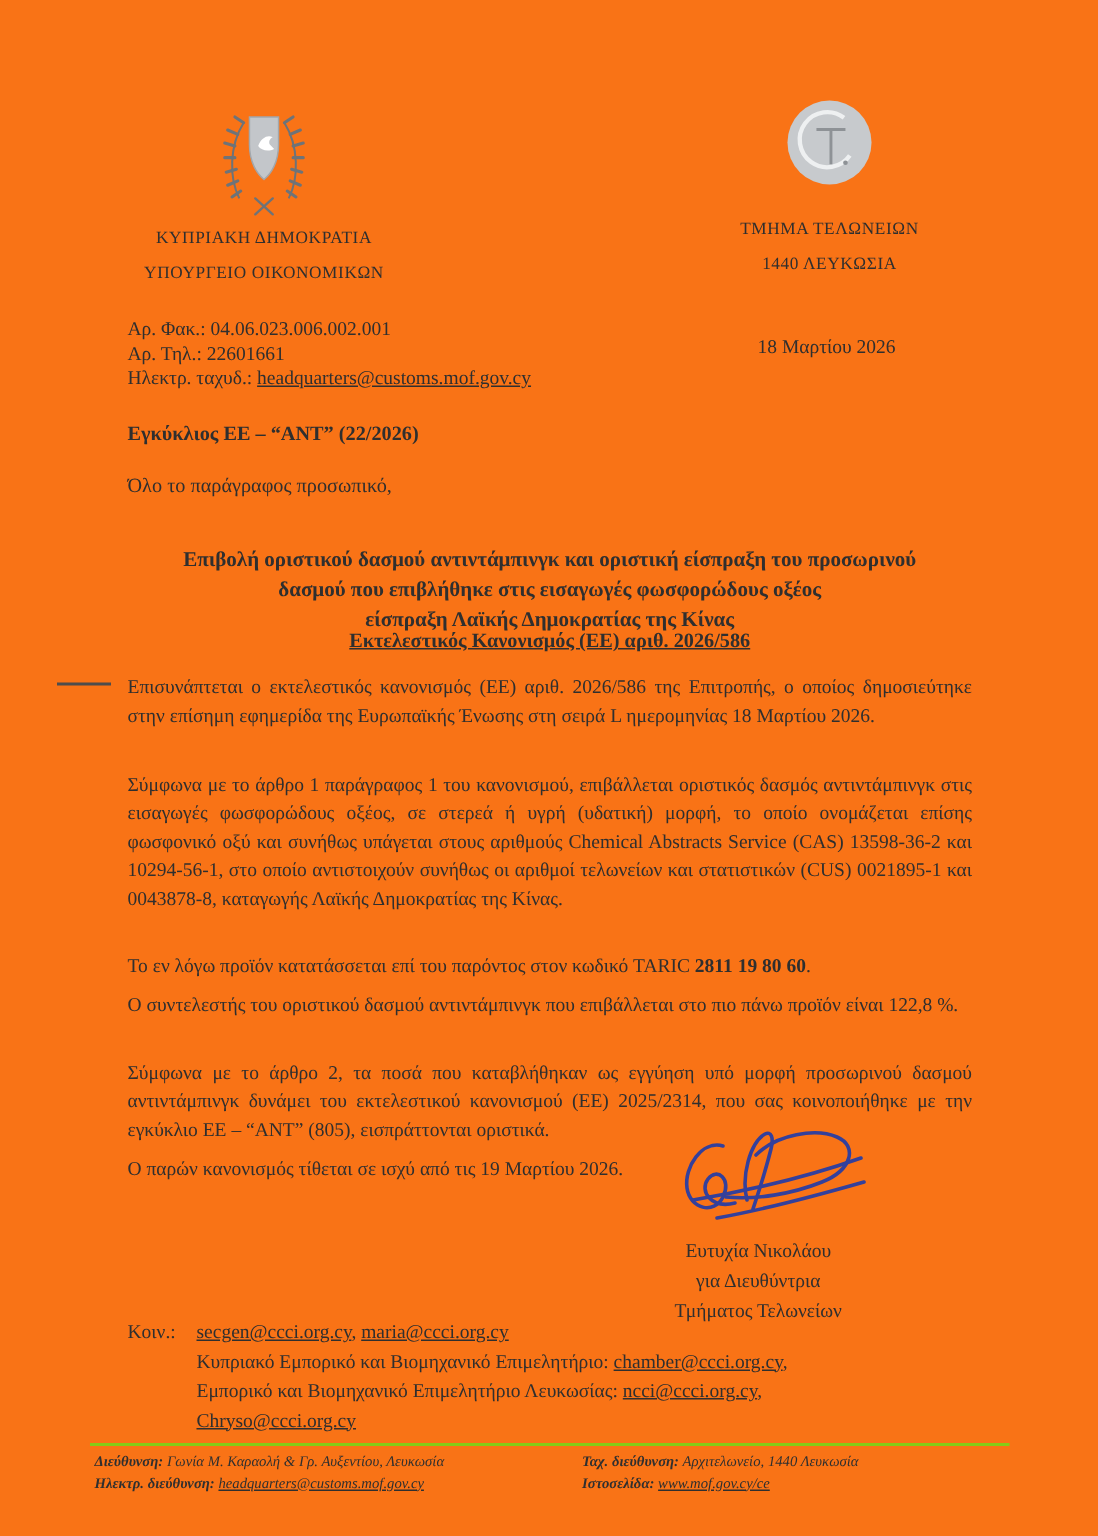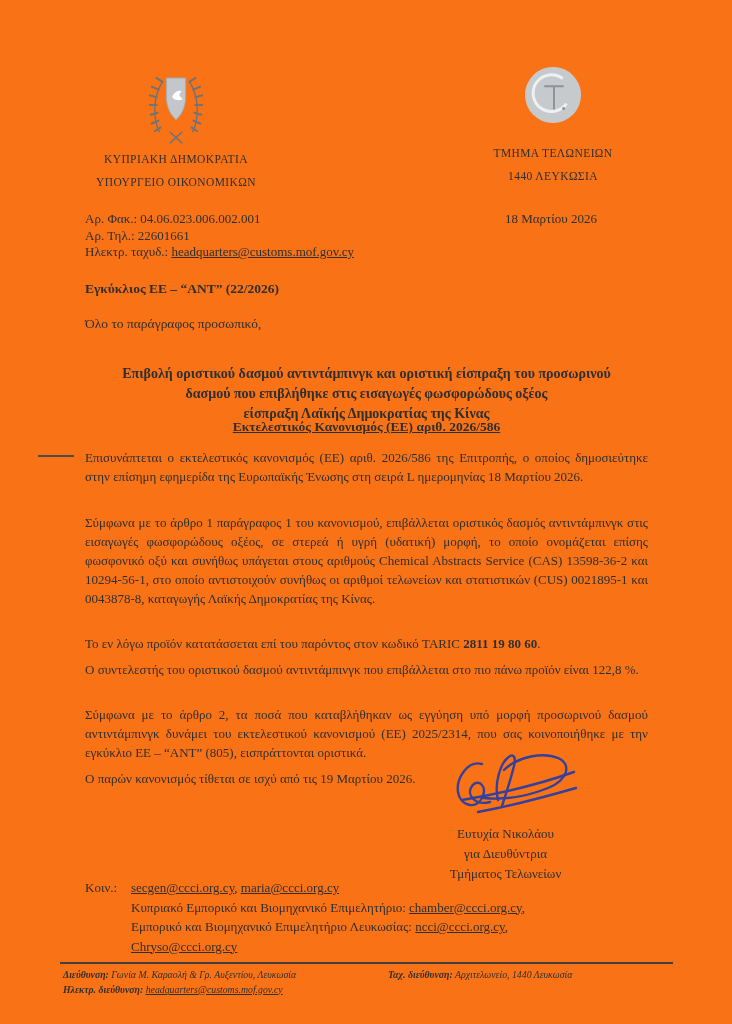--- a/index.html
+++ b/index.html
@@ -18,21 +18,21 @@
   .hdr-left{left:81px;top:70px;width:190px;text-align:center;}
   .hdr-right{left:470px;top:66px;width:166px;text-align:center;}
   .hdr-line{font-size:11.5px;letter-spacing:.4px;line-height:23px;}
   .emblem-svg{display:block;margin:0 auto;}
   .seal-svg{display:block;margin:0 auto;}
   .hdr-left .hdr-text{margin-top:2px;}
   .hdr-right .hdr-text{margin-top:18px;}
 
   
   .ref{left:85px;top:211px;font-size:13px;line-height:16.5px;}
-  .date{left:505px;top:211px;font-size:13px;}
+  .date{left:505px;top:223px;font-size:13px;}
 
   
   .circ-title{left:85px;top:281px;font-size:13.5px;font-weight:bold;}
   .salutation{left:85px;top:316px;font-size:13.5px;}
   .subject{left:85px;top:364px;width:563px;font-size:14px;font-weight:bold;line-height:20px;text-align:center;}
   .regulation{left:85px;top:419px;width:563px;font-size:13.5px;font-weight:bold;text-align:center;}
   .regulation span{text-decoration:underline;}
 
   
   .para{left:85px;width:563px;font-size:13px;line-height:19px;text-align:justify;}
@@ -48,21 +48,21 @@
   .sig-svg{left:448px;top:748px;}
   .sig-svg path{stroke:var(--signature-ink,#34409b);stroke-width:2.4;fill:none;stroke-linecap:round;}
   .sig-block{left:418px;top:824px;width:175px;text-align:center;font-size:13px;line-height:20px;}
 
   
   .cc{left:85px;top:878px;width:520px;font-size:13px;line-height:19.5px;display:flex;}
   .cc-label{width:46px;flex:none;}
   .cc-content{flex:1;}
 
   
-  .footer{left:60px;top:962px;width:613px;border-top:2px solid #404040;padding-top:4px;
+  .footer{left:60px;top:962px;width:613px;border-top:2px solid #84cc16;padding-top:4px;
           display:flex;font-size:9.8px;line-height:14.5px;font-style:italic;}
   .f-col1{width:325px;padding-left:3px;}
   .f-col2{flex:1;}
   .f-label{font-weight:bold;}
 </style>
 </head>
 <body>
 
 <div class="page">
 
@@ -147,16 +147,17 @@
     </div>
   </div>
 
   <div class="abs footer">
     <div class="f-col1">
       <div><span class="f-label">Διεύθυνση:</span><span> Γωνία Μ. Καραολή &amp; Γρ. Αυξεντίου, Λευκωσία</span></div>
       <div><span class="f-label">Ηλεκτρ. διεύθυνση: </span><span class="link">headquarters@customs.mof.gov.cy</span></div>
     </div>
     <div class="f-col2">
       <div><span class="f-label">Ταχ. διεύθυνση:</span><span> Αρχιτελωνείο, 1440 Λευκωσία</span></div>
+      <div><span class="f-label">Ιστοσελίδα: </span><span class="link">www.mof.gov.cy/ce</span></div>
     </div>
   </div>
 
 </div>
 
 </body></html>

